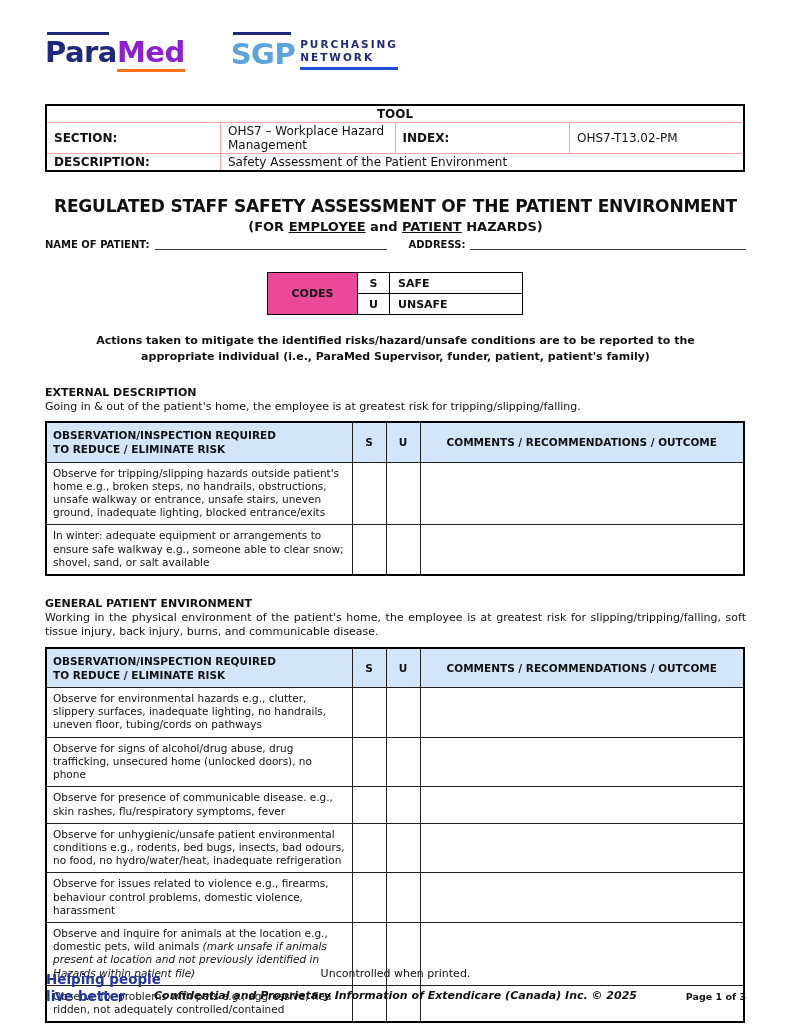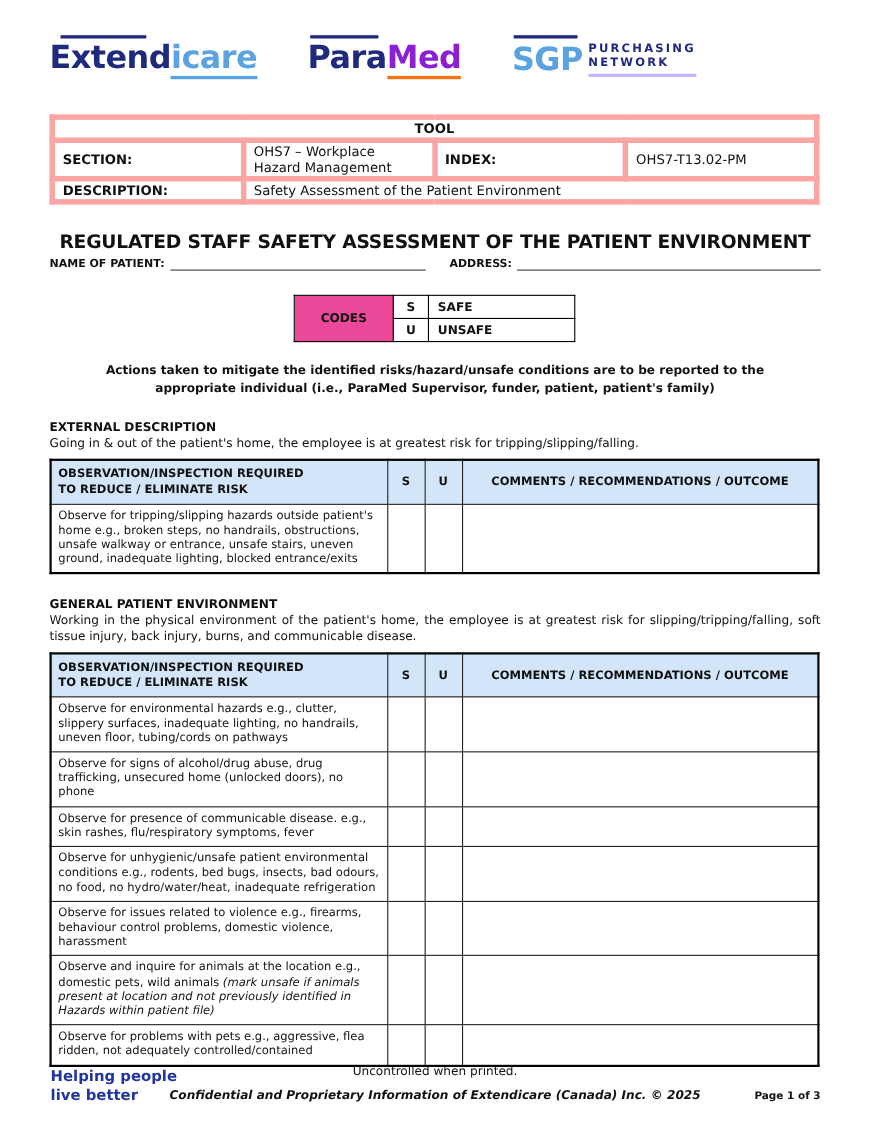--- a/index.html
+++ b/index.html
@@ -18,27 +18,27 @@
   .navy { color:#1f2a7c; }
   .lblue { color:#5aa3e0; }
   .purple { color:#8d1fd2; }
   .topline { position:absolute; top:-6px; height:3px; background:#1f2a7c; }
   .logo-ext .topline { left:10px; width:78px; }
   .logo-para .topline { left:2px; width:62px; }
   .logo-sgp .topline { left:2px; width:58px; }
   .u-blue { border-bottom:3px solid #5aa3e0; padding-bottom:2px; }
   .u-purple { border-bottom:3px solid #f97316; padding-bottom:2px; }
   .logo-sgp { display:flex; align-items:center; gap:5px; }
-  .sgp-right { display:flex; flex-direction:column; border-bottom:3px solid #c4b5fd; padding-bottom:3px; }
+  .sgp-right { display:flex; flex-direction:column; border-bottom:3px solid #1d4ed8; padding-bottom:3px; }
   .sgp-right span { font-size:10.5px; letter-spacing:2px; color:#1f2a7c; line-height:1.25; font-weight:bold; }
 
   
   table { border-collapse:collapse; }
   .tool-table { width:700px; margin-top:14px; table-layout:fixed; border:2px solid #000; }
-  .tool-table td { border:5px solid #fca5a5; font-size:12px; padding:1px 7px; height:16px; vertical-align:middle; }
+  .tool-table td { border:1px solid #fca5a5; font-size:12px; padding:1px 7px; height:16px; vertical-align:middle; }
   .tool-table .lbl { font-weight:bold; }
   .tool-title { text-align:center; font-weight:bold; font-size:12.5px; }
 
   
   .doc-title { margin-top:24px; text-align:center; font-weight:bold; font-size:17px; letter-spacing:-0.2px; }
   .doc-subtitle { text-align:center; font-weight:bold; font-size:13px; margin-top:3px; }
   .doc-subtitle .ul { text-decoration:underline; }
 
   
   .patient-line { display:flex; align-items:center; margin-top:4px; font-size:10px; font-weight:bold; }
@@ -77,24 +77,20 @@
   .footer-tagline { position:absolute; left:46px; bottom:18px; color:#2135a0; font-weight:bold; font-size:13.5px; line-height:1.3; }
   .footer-page { position:absolute; right:45px; bottom:22px; font-size:9.5px; font-weight:bold; }
 </style>
 </head>
 <body>
 
 <div class="page">
   <div class="content">
 
     <div class="logo-row">
-      <div class="logo logo-ext">
-        <span class="topline"></span>
-        <span class="wordmark navy">Extend</span><span class="wordmark lblue u-blue">icare</span>
-      </div>
       <div class="logo logo-para">
         <span class="topline"></span>
         <span class="wordmark navy">Para</span><span class="wordmark purple u-purple">Med</span>
       </div>
       <div class="logo logo-sgp">
         <span class="topline"></span>
         <span class="wordmark lblue">SGP</span>
         <span class="sgp-right">
           <span>PURCHASING</span>
           <span>NETWORK</span>
@@ -114,20 +110,21 @@
         <td style="width:155px;">OHS7-T13.02-PM</td>
       </tr>
       <tr>
         <td class="lbl">DESCRIPTION:</td>
         <td colspan="3">Safety Assessment of the Patient Environment</td>
       </tr>
     </tbody>
       </table>
 
     <div class="doc-title">REGULATED STAFF SAFETY ASSESSMENT OF THE PATIENT ENVIRONMENT</div>
+    <div class="doc-subtitle"><span>(FOR </span><span class="ul">EMPLOYEE</span><span> and </span><span class="ul">PATIENT</span><span> HAZARDS)</span></div>
 
     <div class="patient-line">
       <span>NAME OF PATIENT:</span>
       <span class="fill-line fill-name"></span>
       <span class="addr-lbl">ADDRESS:</span>
       <span class="fill-line fill-addr"></span>
     </div>
 
     <table class="codes-table">
       <tbody>
@@ -153,20 +150,26 @@
             <tr>
               <th class="obs">OBSERVATION/INSPECTION REQUIRED<br>TO REDUCE / ELIMINATE RISK</th>
               <th class="su">S</th>
               <th class="su">U</th>
               <th class="comments">COMMENTS / RECOMMENDATIONS / OUTCOME</th>
             </tr>
           </thead>
           <tbody>
             <tr>
               <td class="obs-cell">Observe for tripping/slipping hazards outside patient's home e.g., broken steps, no handrails, obstructions, unsafe walkway or entrance, unsafe stairs, uneven ground, inadequate lighting, blocked entrance/exits</td>
+              <td class="su-cell"></td>
+              <td class="su-cell"></td>
+              <td class="comments-cell"></td>
+            </tr>
+            <tr>
+              <td class="obs-cell">In winter: adequate equipment or arrangements to ensure safe walkway e.g., someone able to clear snow; shovel, sand, or salt available</td>
               <td class="su-cell"></td>
               <td class="su-cell"></td>
               <td class="comments-cell"></td>
             </tr>
           </tbody>
         </table>
     </div>
 
     <div class="section">
       <div class="section-heading">GENERAL PATIENT ENVIRONMENT</div>

